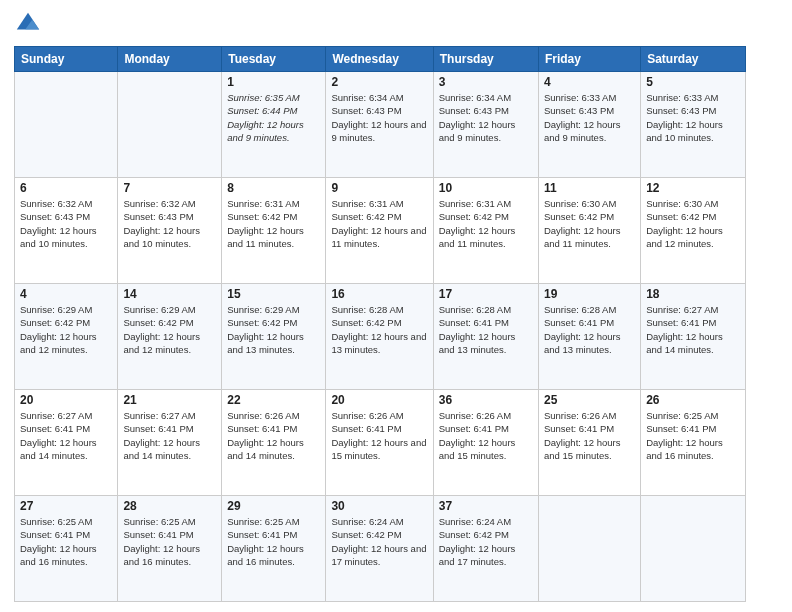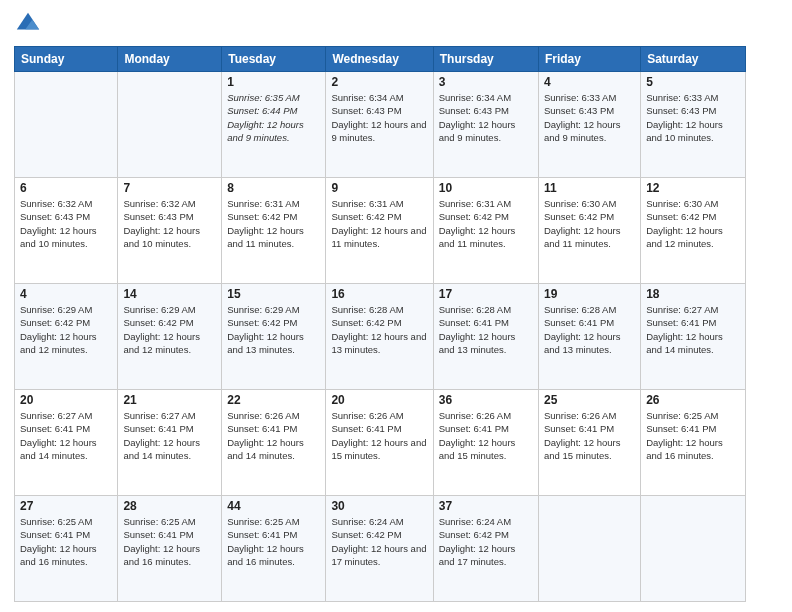--- a/index.html
+++ b/index.html
@@ -303,21 +303,21 @@
 Sunset: 6:41 PM
 Daylight: 12 hours and 16 minutes.</div>
           </td>
           <td>
             <div class="day-number">28</div>
             <div class="day-detail" style="white-space: pre-line;">Sunrise: 6:25 AM
 Sunset: 6:41 PM
 Daylight: 12 hours and 16 minutes.</div>
           </td>
           <td>
-            <div class="day-number">44</div>
+            <div class="day-number">29</div>
             <div class="day-detail" style="white-space: pre-line;">Sunrise: 6:25 AM
 Sunset: 6:41 PM
 Daylight: 12 hours and 16 minutes.</div>
           </td>
           <td>
             <div class="day-number">30</div>
             <div class="day-detail" style="white-space: pre-line;">Sunrise: 6:24 AM
 Sunset: 6:42 PM
 Daylight: 12 hours and 17 minutes.</div>
           </td>

